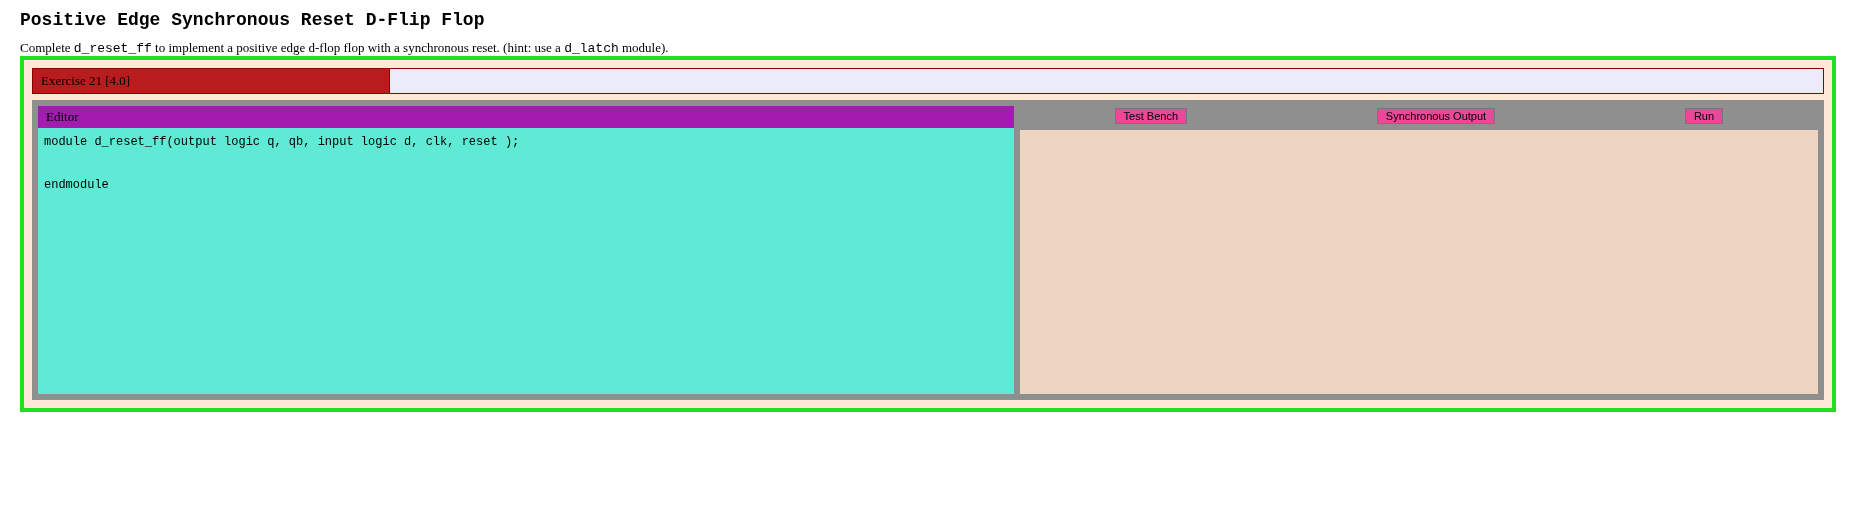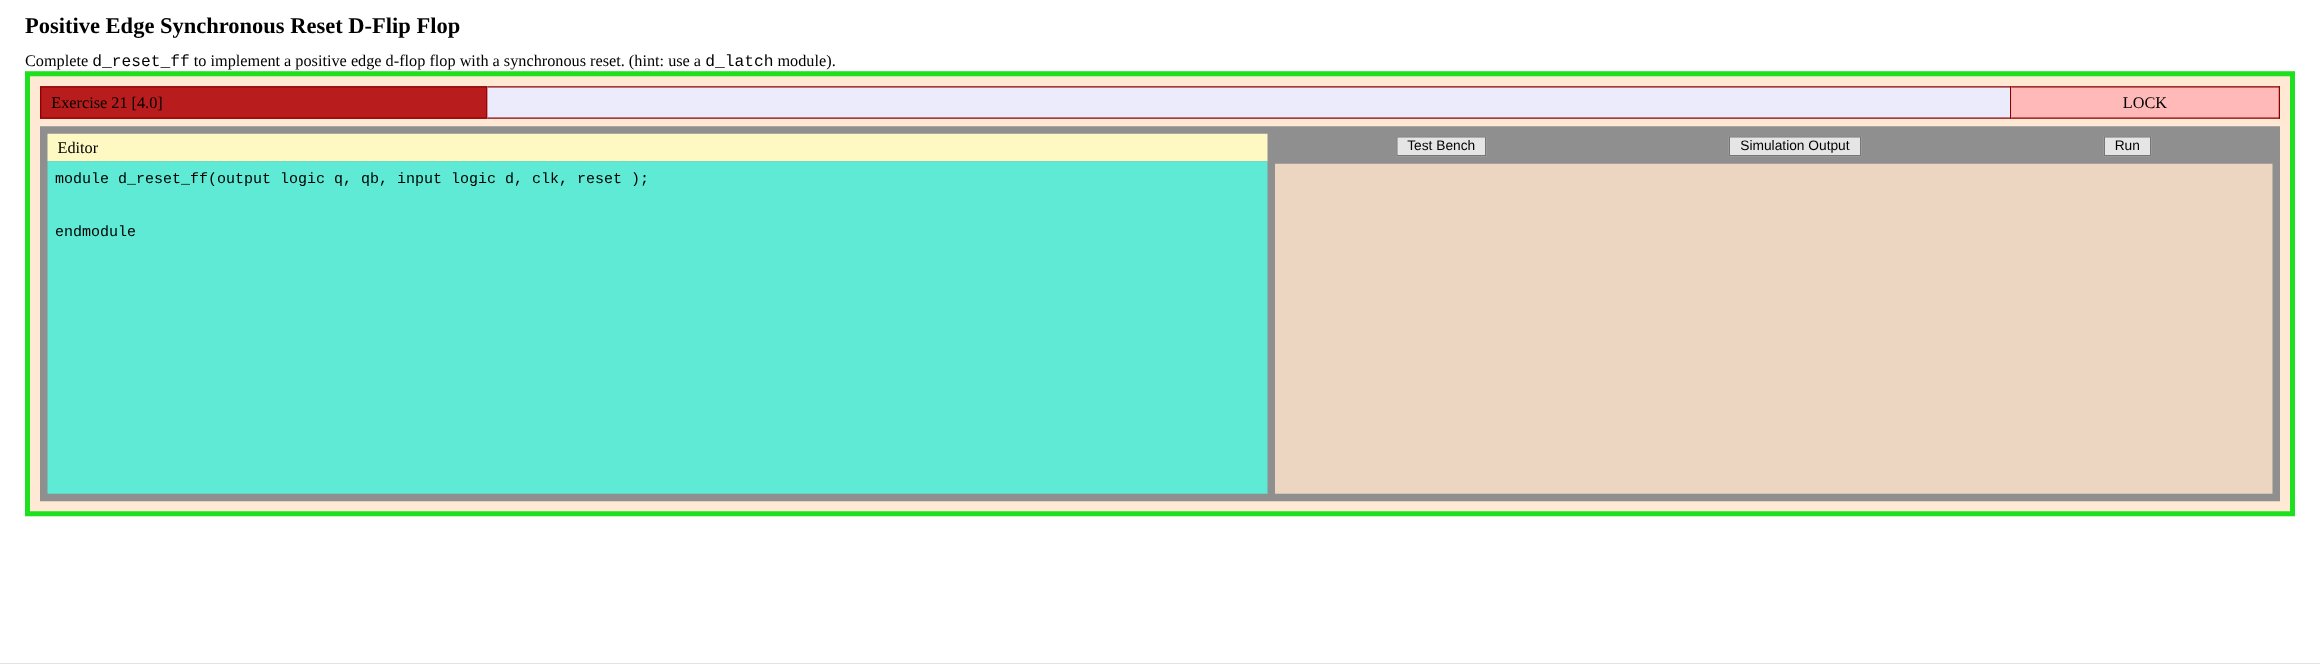--- a/index.html
+++ b/index.html
@@ -7,21 +7,21 @@
       margin: 0;
       padding: 0;
     }
     body {
       font-family: Georgia, 'Times New Roman', serif;
       font-size: 13px;
       background: #fff;
       padding: 10px 20px;
     }
     .page-title {
-      font-family: Liberation Serif, serif;
+      font-family: Liberation Mono, monospace;
       font-weight: bold;
       font-size: 18px;
       color: #000;
       margin-bottom: 10px;
     }
     .instructions {
       font-size: 13px;
       color: #000;
     }
     .instructions code {
@@ -69,21 +69,21 @@
       padding: 6px;
       gap: 6px;
       height: 300px;
     }
     .editor-panel {
       width: 55%;
       display: flex;
       flex-direction: column;
     }
     .editor-header {
-      background: #fef9c3;
+      background: #a21caf;
       padding: 3px 8px;
       font-size: 13px;
       color: #000;
     }
     .editor-area {
       flex: 1;
       background: #5eead4;
       border: none;
       resize: none;
       font-family: 'Courier New', monospace;
@@ -99,21 +99,21 @@
       display: flex;
       flex-direction: column;
     }
     .button-row {
       display: flex;
       justify-content: space-around;
       align-items: center;
       padding: 2px 0 6px 0;
     }
     .action-btn {
-      background: #e5e5e5;
+      background: #ec4899;
       border: 1px solid #767676;
       padding: 1px 8px;
       font-family: Arial, Helvetica, sans-serif;
       font-size: 11px;
       cursor: pointer;
     }
     .output-area {
       flex: 1;
       background: #ecd6c1;
       overflow: scroll;
@@ -125,32 +125,31 @@
 <h1 class="page-title">Positive Edge Synchronous Reset D-Flip Flop</h1>
 
 <p class="instructions">
   <span>Complete </span><code>d_reset_ff</code><span> to implement a positive edge d-flop flop with a synchronous reset. (hint: use a </span><code>d_latch</code><span> module).</span>
 </p>
 
 <div class="exercise-container">
   <div class="header-row">
     <div class="exercise-label-cell">Exercise 21 [4.0]</div>
     <div class="exercise-middle-cell"></div>
-    <div class="lock-cell">LOCK</div>
   </div>
 
   <div class="workspace">
     <div class="editor-panel">
       <div class="editor-header">Editor</div>
       <textarea class="editor-area" style="">module d_reset_ff(output logic q, qb, input logic d, clk, reset );
 
 endmodule</textarea>
     </div>
     <div class="right-panel">
       <div class="button-row">
         <button class="action-btn">Test Bench</button>
-        <button class="action-btn">Simulation Output</button>
+        <button class="action-btn">Synchronous Output</button>
         <button class="action-btn">Run</button>
       </div>
       <div class="output-area"></div>
     </div>
   </div>
 </div>
 
 </body></html>

